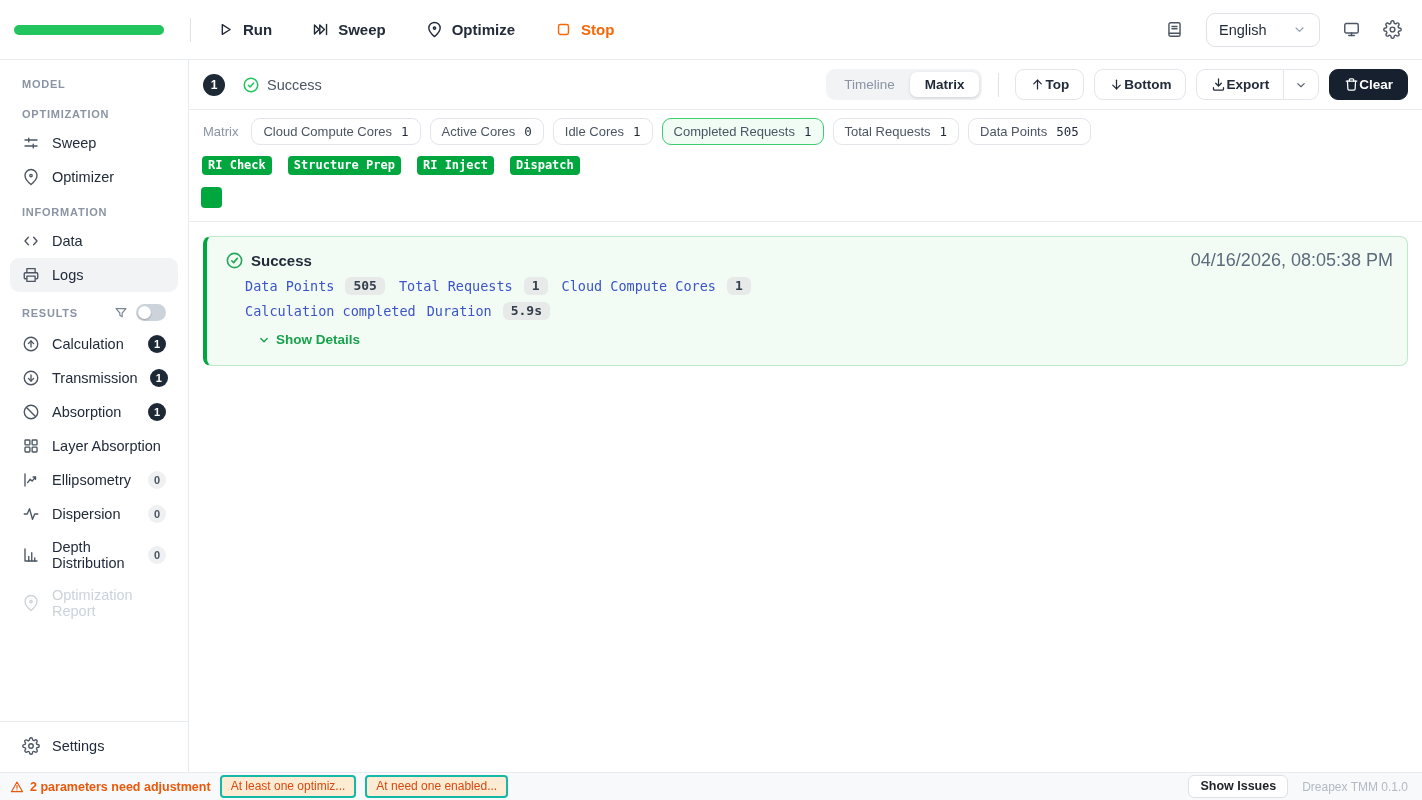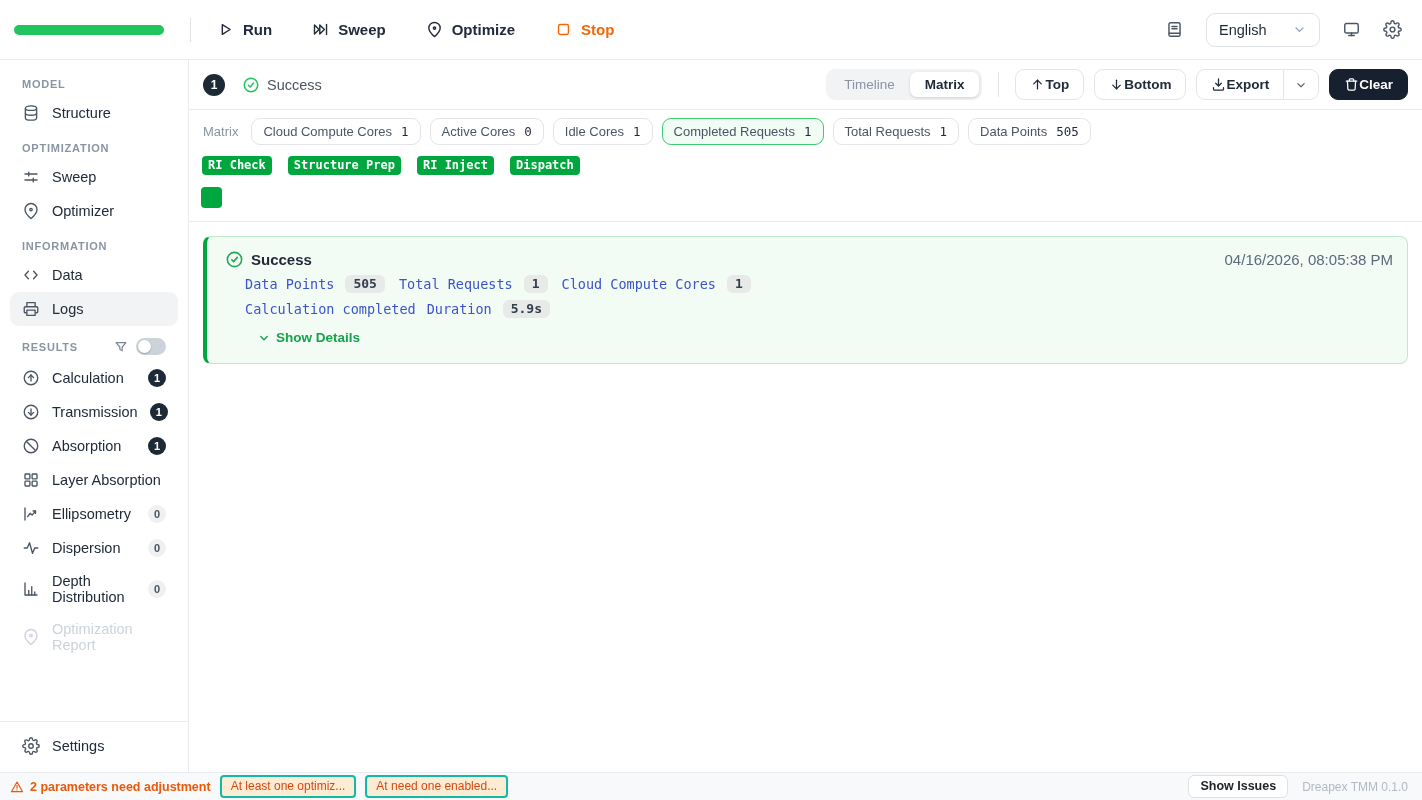--- a/index.html
+++ b/index.html
@@ -94,21 +94,21 @@
 
   .matrix-strip { padding:12px 14px 13px 12px; border-bottom:1px solid #e9ecef; }
   .matrix-cell { width:21px; height:21px; border-radius:4px; background:#00a63e; cursor:pointer; }
 
   .log-list { flex:1; overflow:auto; padding:14px; }
   .log-card { border:1px solid #bfe9cb; border-left:4px solid #00a63e; border-radius:8px;
     background:#f3fbf5; padding:13px 14px 15px 18px; }
   .lc-head { display:flex; align-items:center; gap:7px; }
   .lc-head svg { color:#22a757; }
   .lc-title { font-size:15px; font-weight:700; color:#1f2937; }
-  .lc-time { margin-left:auto; color:#5b6b7c; font-size:15px; }
+  .lc-time { margin-left:auto; color:#5b6b7c; font-size:18px; }
   .lc-metrics { margin:6px 0 0 20px; display:flex; align-items:center; flex-wrap:wrap;
     column-gap:14px; row-gap:8px; font-family:"DejaVu Sans Mono",monospace;
     font-size:13.5px; color:#3b54c9; }
   .lc-metric { display:inline-flex; align-items:center; gap:11px; }
   .lc-val { background:#e7eae8; color:#343f4d; font-weight:700; font-size:13px;
     padding:1px 8px 2px; border-radius:6px; }
   .lc-row2 { margin-top:7px; }
   .lc-details { margin:12px 0 0 32px; display:inline-flex; align-items:center; gap:5px;
     background:none; border:none; color:#17a24b; font:700 13.5px "Liberation Sans",sans-serif;
     cursor:pointer; }
@@ -202,30 +202,20 @@
     </div>
   </header>
 
   <div class="body-row">
 
     <aside class="sidebar">
 
       <div class="sb-title-row">
           <span class="sb-title">MODEL</span>
         </div>
-      <div class="sb-item">
-        <span class="sb-icon">
-            <svg width="18" height="18" viewBox="0 0 24 24" fill="none" stroke="currentColor" stroke-width="1.8">
-              <ellipse cx="12" cy="5.5" rx="7.5" ry="3"></ellipse>
-              <path d="M4.5 5.5v13c0 1.66 3.36 3 7.5 3s7.5-1.34 7.5-3v-13"></path>
-              <path d="M4.5 12c0 1.66 3.36 3 7.5 3s7.5-1.34 7.5-3"></path>
-            </svg>
-          </span>
-        <span>Structure</span>
-      </div>
 
       <div class="sb-title-row">
           <span class="sb-title">OPTIMIZATION</span>
         </div>
       <div class="sb-item">
         <span class="sb-icon">
             <svg width="18" height="18" viewBox="0 0 24 24" fill="none" stroke="currentColor" stroke-width="1.8" stroke-linecap="round">
               <path d="M4 8h16M4 16h16M9 5.5v5M15 13.5v5"></path>
             </svg>
           </span>

